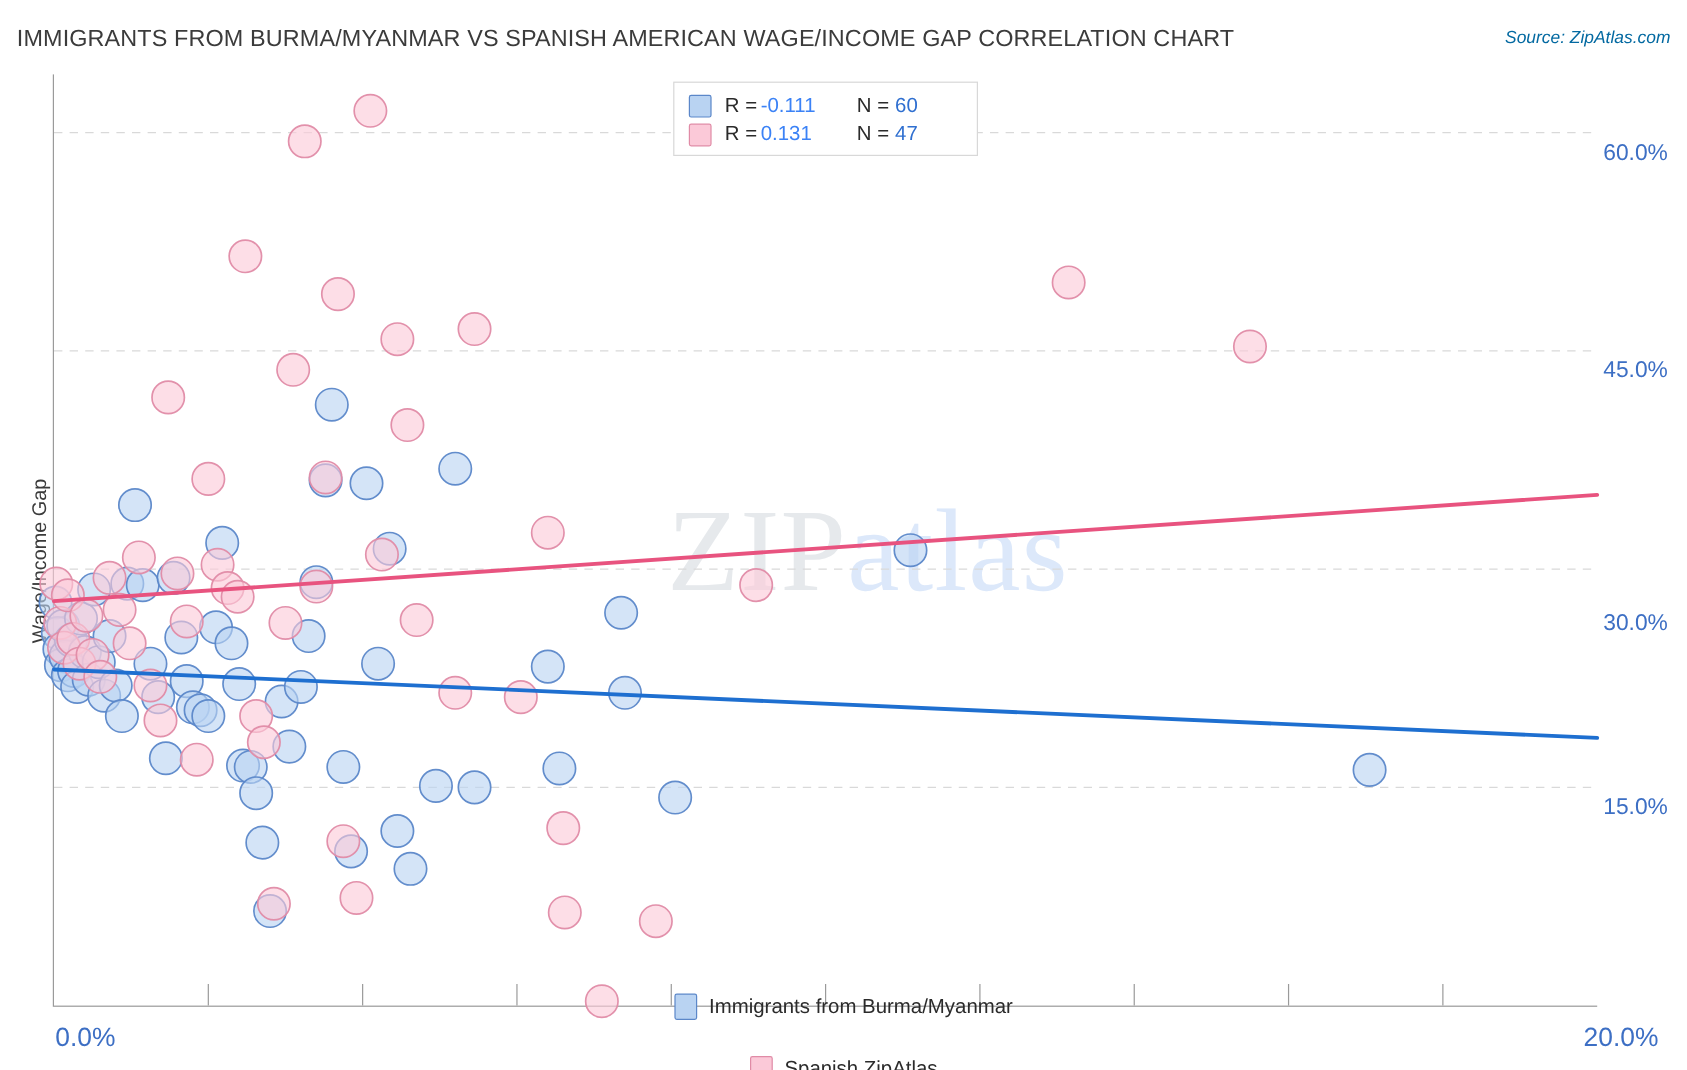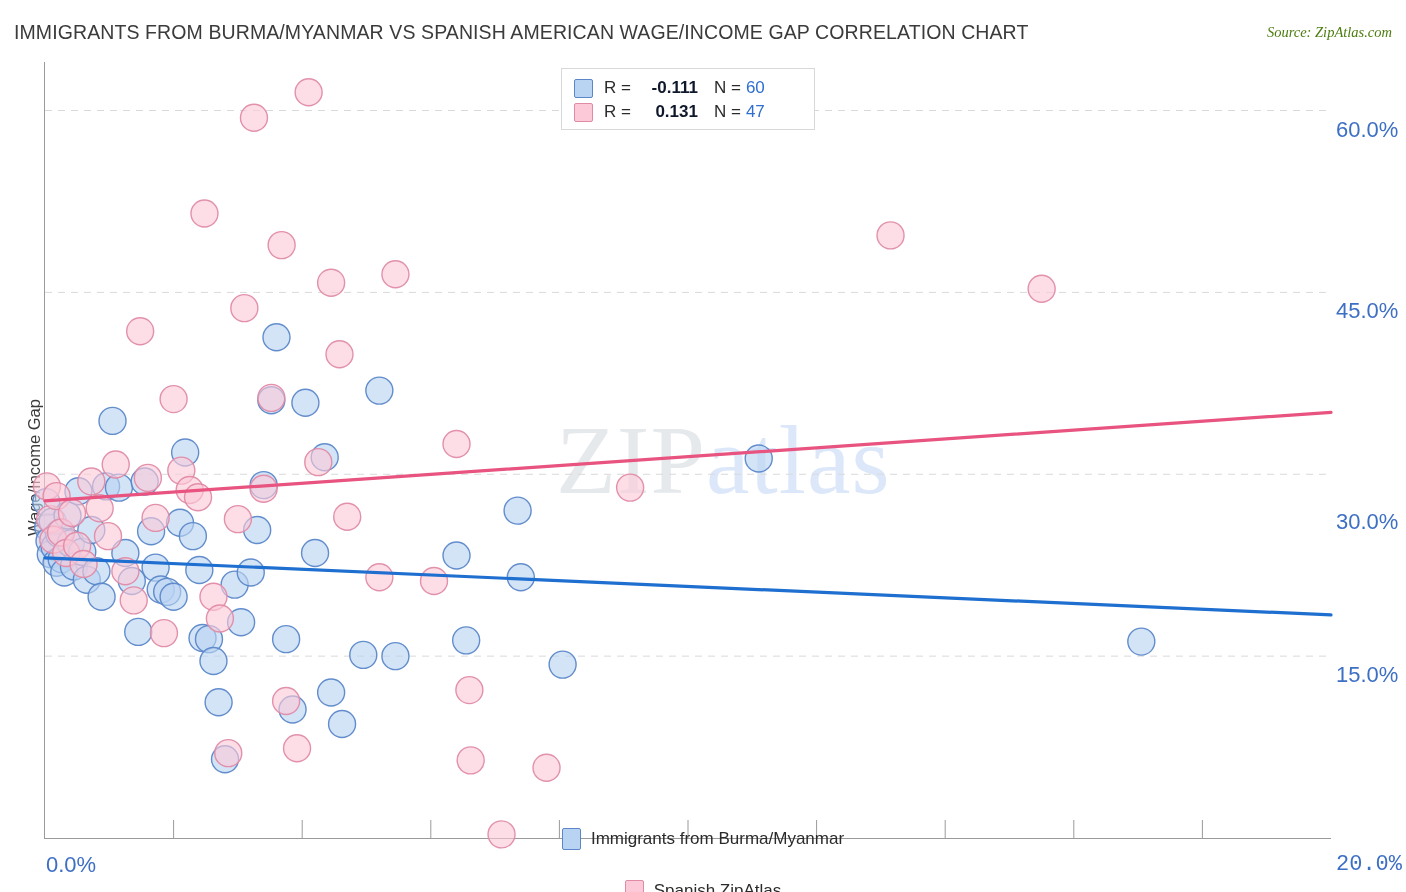--- a/index.html
+++ b/index.html
@@ -28,23 +28,22 @@
     color: #3b3b3b;
     letter-spacing: 0.1px;
     white-space: nowrap;
   }
   .chart-source {
     position: absolute;
     right: 14px;
     top: 24px;
     font-size: 14.5px;
     font-style: italic;
-    color: #4d7c0f;
-    white-space: nowrap;
-    font-family: Liberation Serif, serif;
+    color: #0369a1;
+    white-space: nowrap;
   }
   .y-axis-title {
     position: absolute;
     left: -66px;
     top: 458px;
     width: 200px;
     text-align: center;
     transform: rotate(-90deg);
     font-size: 16.5px;
     color: #3b3b3b;
@@ -76,33 +75,33 @@
     position: absolute;
     left: 45px;
     top: 838px;
     width: 1286px;
     height: 1px;
     background: #9a9a9a;
   }
   .ytick-label {
     position: absolute;
     left: 1336px;
-    font-size: 22px;
+    font-size: 19px;
     color: #3d6fc4;
     white-space: nowrap;
   }
   .xtick-label {
     position: absolute;
     top: 852px;
     font-size: 22px;
     color: #3d6fc4;
     white-space: nowrap;
   }
   .xtick-left { left: 46px; }
-  .xtick-right { right: 4px; font-family: Liberation Mono, monospace; }
+  .xtick-right { right: 24px; }
   .watermark {
     position: absolute;
     left: 556px;
     top: 404px;
     font-family: "Liberation Serif", serif;
     font-size: 98px;
     color: #e9eef7;
     letter-spacing: 1px;
     user-select: none;
     white-space: nowrap;
@@ -132,26 +131,24 @@
     height: 19px;
     border-radius: 2px;
     margin-right: 11px;
     box-sizing: border-box;
     flex: 0 0 auto;
   }
   .stat-swatch.blue { background: #b9d3f2; border: 1.5px solid #5b87c9; }
   .stat-swatch.pink { background: #fbc9d8; border: 1.5px solid #e08ba6; }
   .stat-rlabel { color: #2b2b2b; }
   .stat-rvalue {
-    color: #0f172a;
+    color: #3b82f6;
     display: inline-block;
     width: 64px;
-    text-align: right;
     margin-left: 3px;
-    font-weight: bold;
   }
   .stat-nlabel { color: #2b2b2b; margin-left: 16px; }
   .stat-nvalue { color: #2f6fd0; margin-left: 5px; }
   #bottom-legend {
     position: absolute;
     left: 0;
     top: 849px;
     width: 1406px;
     height: 32px;
     display: flex;

